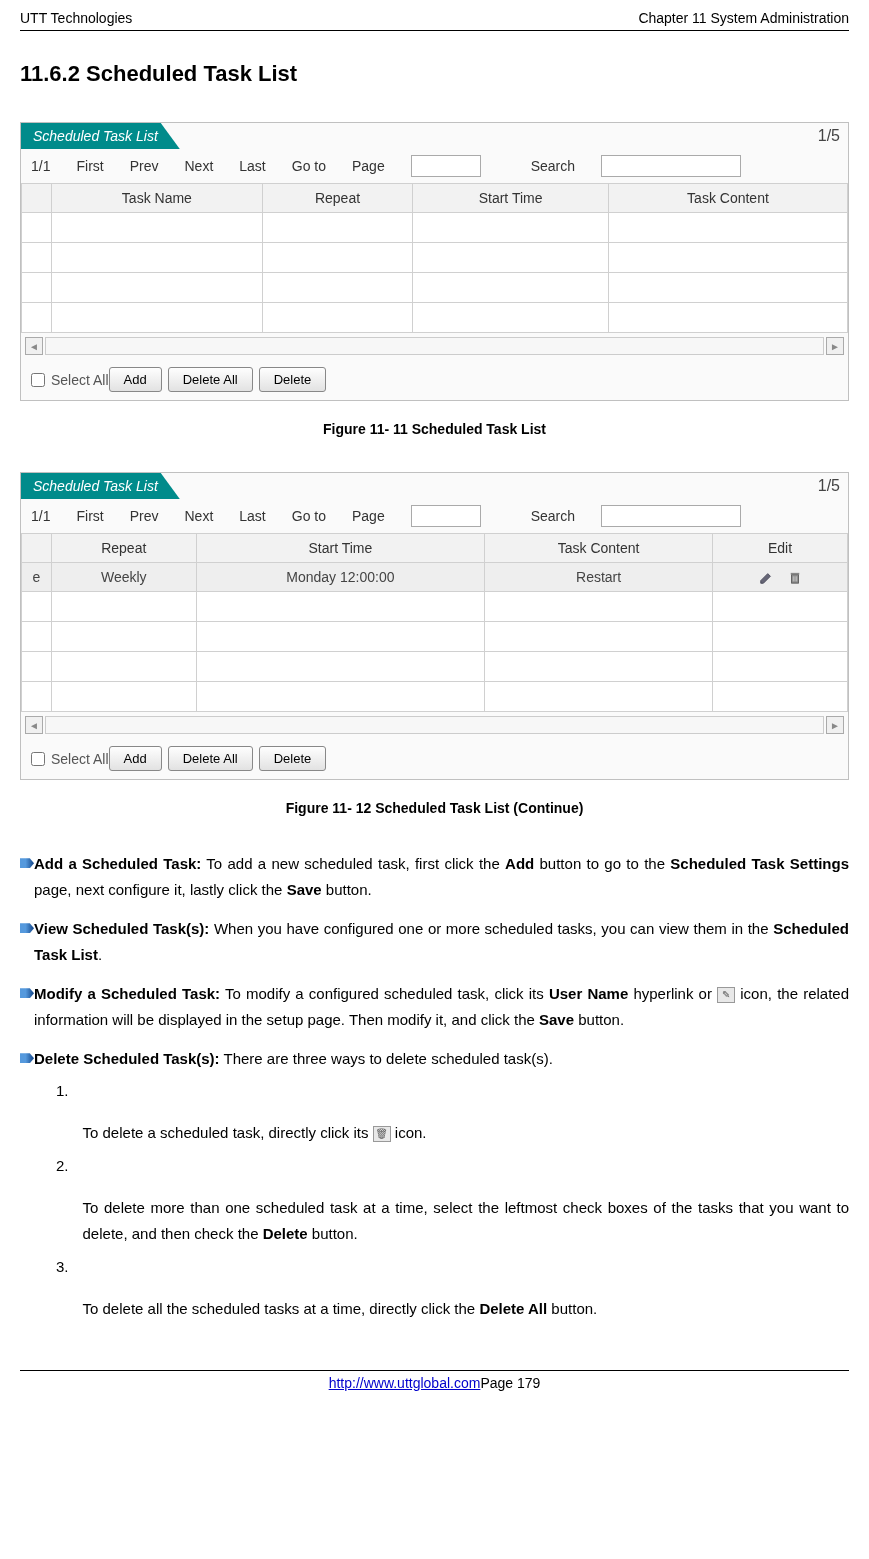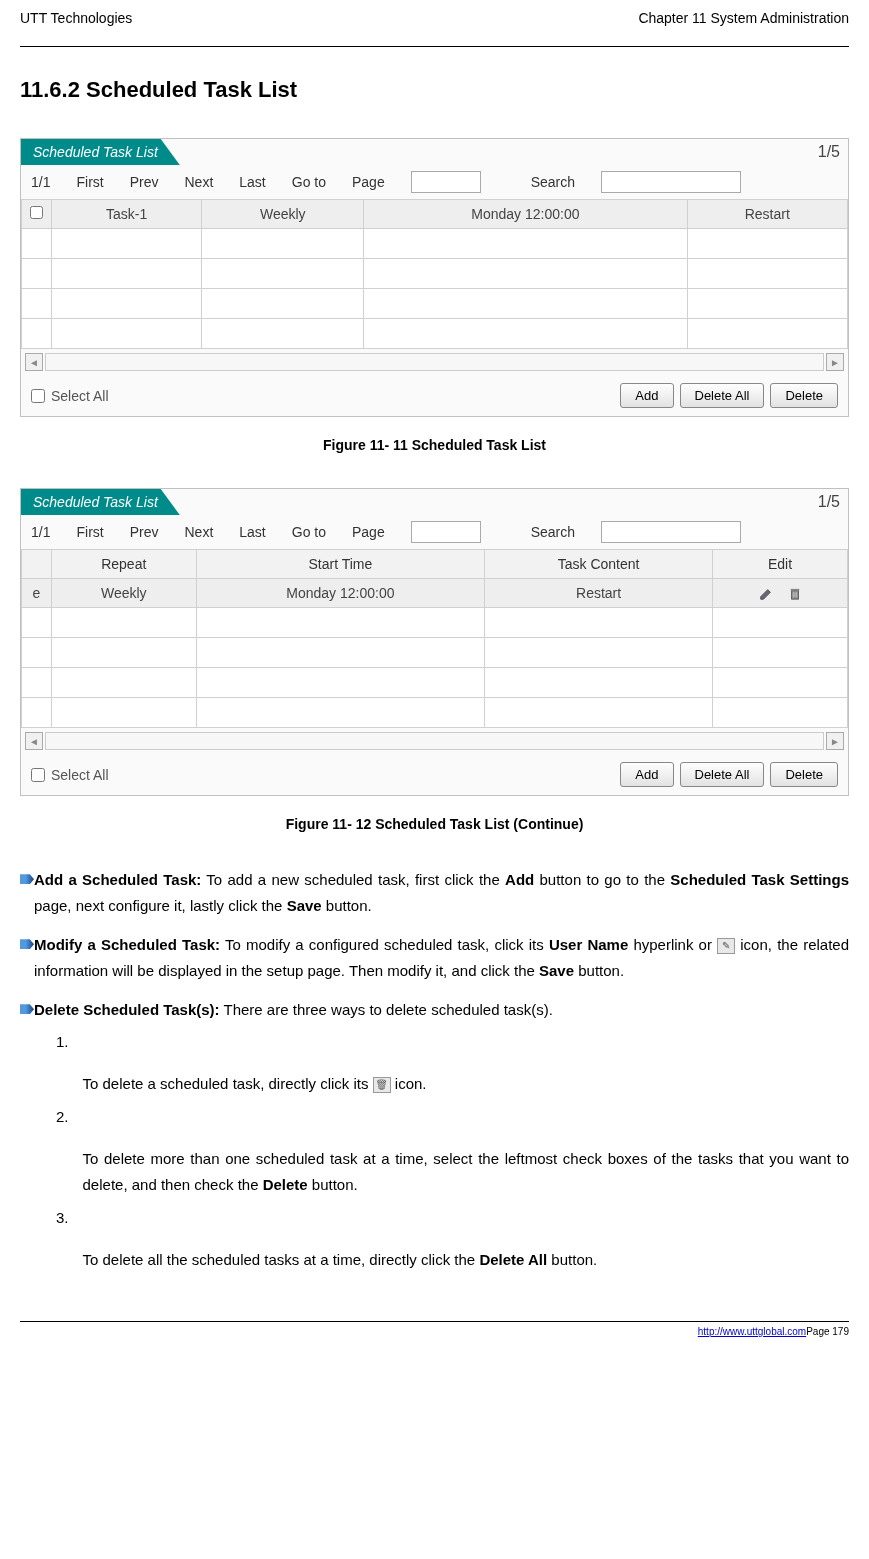--- a/index.html
+++ b/index.html
@@ -8,21 +8,21 @@
       background: white;
       width: 869px;
       margin: 0 auto;
       padding: 10px 20px;
       color: #000;
     }
     .page-header {
       display: flex;
       justify-content: space-between;
       font-size: 14px;
-      padding-bottom: 20px;
+      padding-bottom: 4px;
       border-bottom: 1px solid #000;
       margin-bottom: 30px;
     }
     .section-heading {
       font-size: 22px;
       font-weight: bold;
       margin-bottom: 35px;
     }
     .screenshot-panel {
       border: 1px solid #c0c0c0;
@@ -95,21 +95,20 @@
       color: #888;
     }
     .scroll-track {
       flex: 1;
       height: 18px;
       border: 1px solid #ccc;
       background: #f7f7f7;
     }
     .bottom-bar {
       display: flex;
-      justify-content: space-between;
       align-items: center;
       padding: 8px 10px;
     }
     .select-all { display: flex; align-items: center; gap: 6px; font-size: 14px; color: #555; }
     .select-all input { width: 14px; height: 14px; }
     .button-group { display: flex; gap: 6px; }
     .ui-button {
       border: 1px solid #888;
       background: linear-gradient(#fefefe, #e2e2e2);
       padding: 4px 14px;
@@ -170,22 +169,22 @@
       width: 14px; height: 14px;
       vertical-align: middle;
     }
     .trash-icon-svg {
       display: inline-block;
       width: 12px; height: 14px;
       vertical-align: middle;
     }
     .page-footer {
       display: flex;
-      justify-content: flex-end;
-      font-size: 10px;
+      justify-content: center;
+      font-size: 14px;
       padding-top: 4px;
       border-top: 1px solid #000;
       margin-top: 40px;
     }
     .footer-link { color: #0000cc; text-decoration: underline; }
   </style>
 </head>
 <body>
 
 <div class="page-header">
@@ -207,26 +206,26 @@
     <span>Next</span>
     <span>Last</span>
     <span>Go to</span>
     <span>Page</span>
     <input type="text" style="width: 70px;">
     <span style="margin-left:40px">Search</span>
     <input type="text" style="width: 140px;">
   </div>
   <table class="task-table">
     <tbody>
-    <tr class="data-row">
-      <td class="narrow"><input type="checkbox" style=""></td>
-      <td>Task-1</td>
-      <td>Weekly</td>
-      <td>Monday 12:00:00</td>
-      <td>Restart</td>
+        <tr>
+      <th class="narrow"></th>
+      <th>Task Name</th>
+      <th>Repeat</th>
+      <th>Start Time</th>
+      <th>Task Content</th>
     </tr>
     <tr class="empty-row">
           <td></td>
           <td></td>
           <td></td>
           <td></td>
           <td></td>
         </tr>
     <tr class="empty-row">
           <td></td>
@@ -368,20 +367,26 @@
 
 <div class="content-list">
 
   <div class="list-item-row">
     <div class="bullet-icon"></div>
     <div class="list-text">
       <b>Add a Scheduled Task:</b><span> To add a new scheduled task, first click the </span><b>Add</b><span> button to go to the </span><b>Scheduled Task Settings</b><span> page, next configure it, lastly click the </span><b>Save</b><span> button.</span>
     </div>
   </div>
 
+  <div class="list-item-row">
+    <div class="bullet-icon"></div>
+    <div class="list-text">
+      <b>View Scheduled Task(s):</b><span> When you have configured one or more scheduled tasks, you can view them in the </span><b>Scheduled Task List</b><span>.</span>
+    </div>
+  </div>
 
   <div class="list-item-row">
     <div class="bullet-icon"></div>
     <div class="list-text">
       <b>Modify a Scheduled Task:</b><span> To modify a configured scheduled task, click its </span><b>User Name</b><span> hyperlink or </span><span class="inline-icon">✎</span><span> icon, the related information will be displayed in the setup page. Then modify it, and click the </span><b>Save</b><span> button.</span>
     </div>
   </div>
 
   <div class="list-item-row">
     <div class="bullet-icon"></div>

